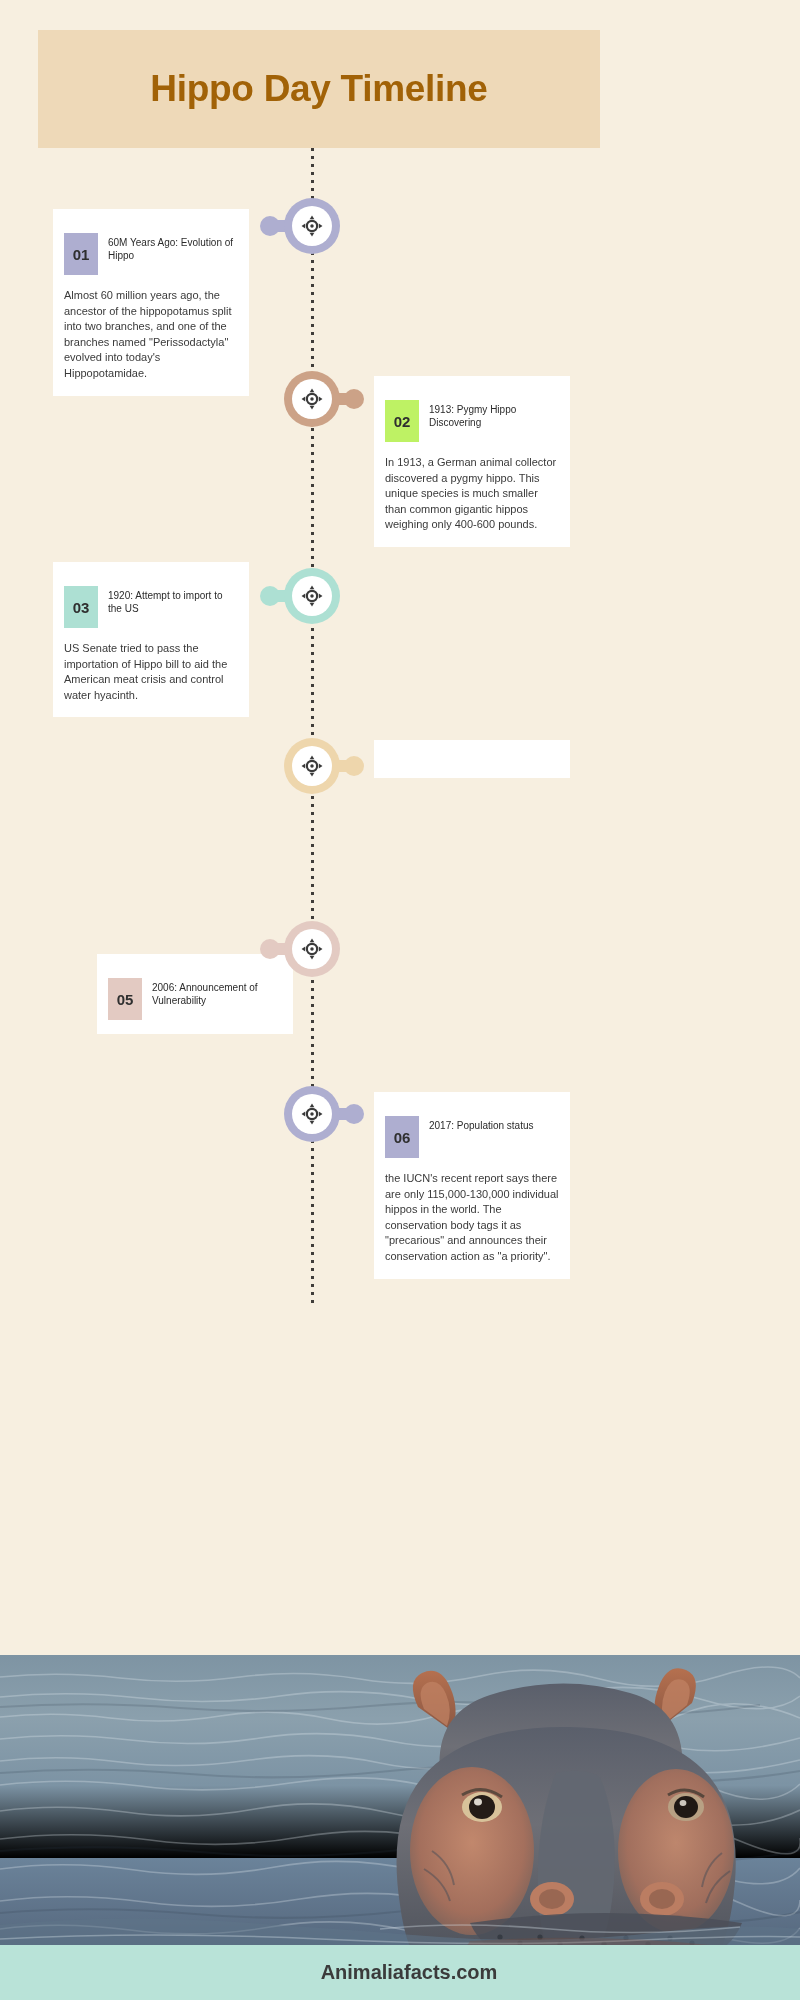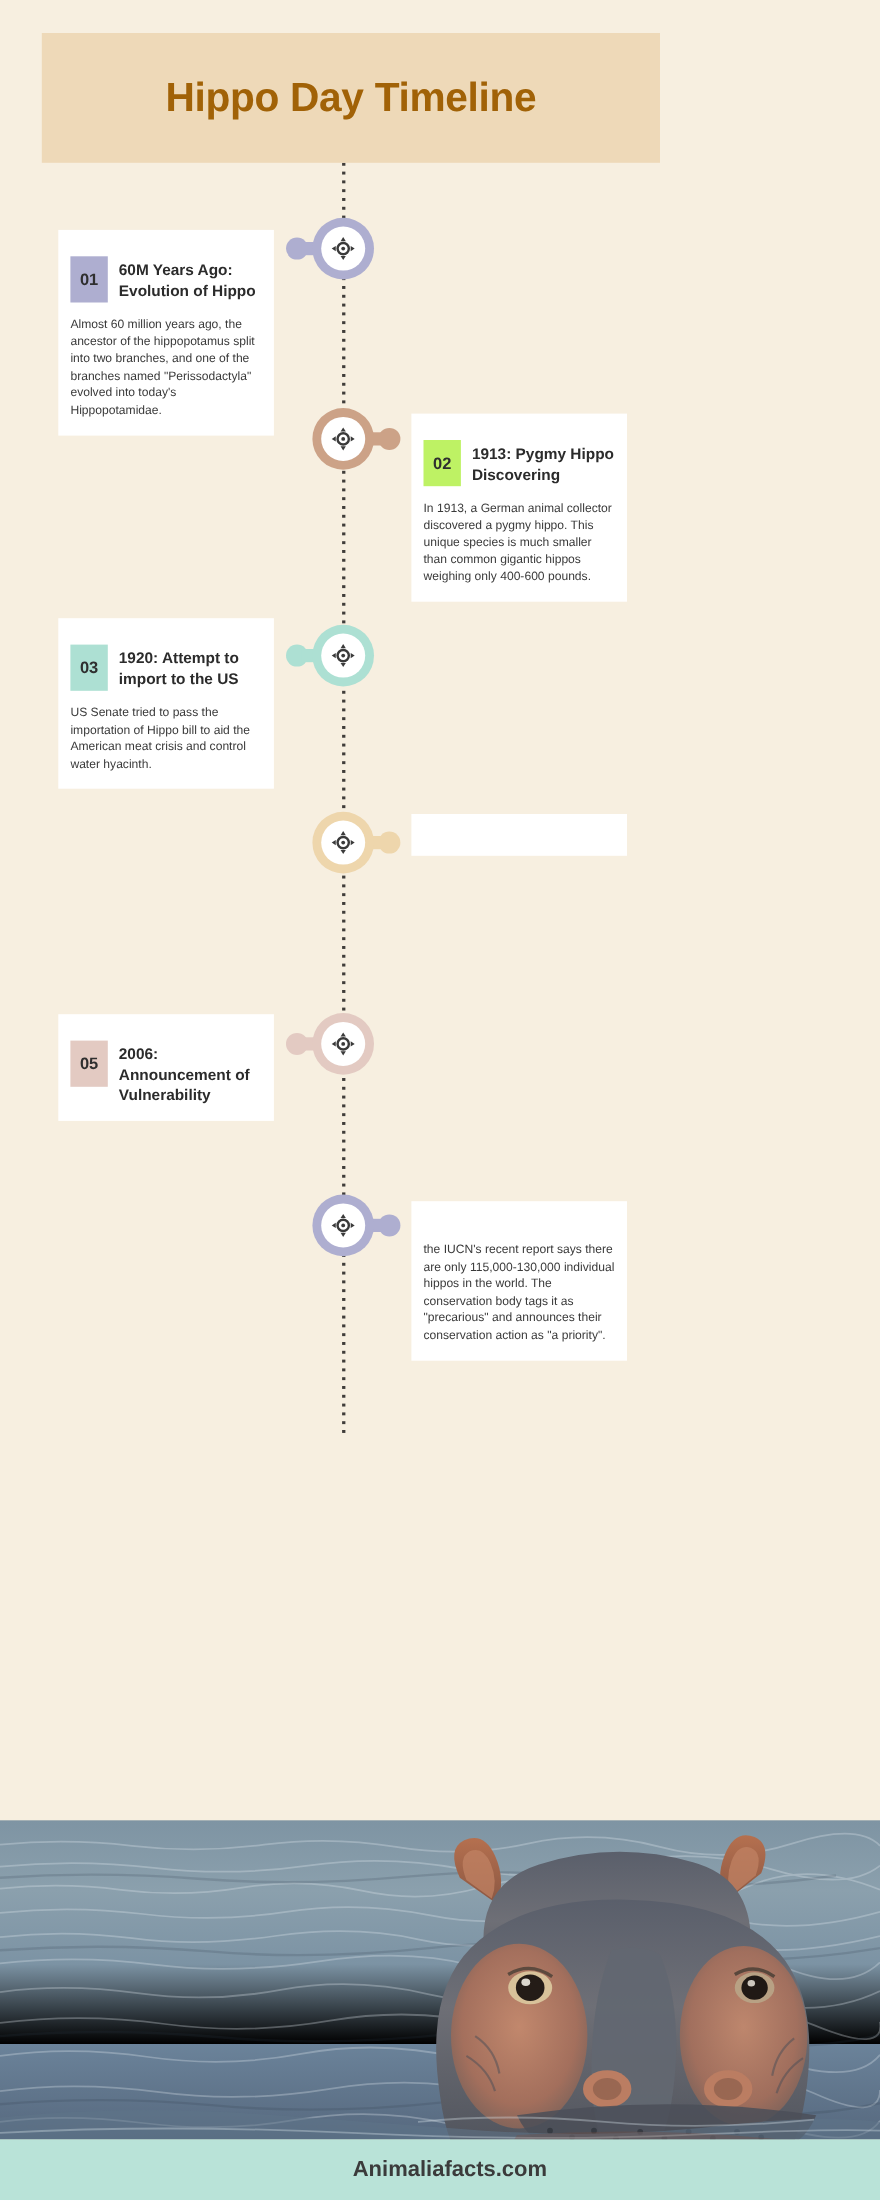--- a/index.html
+++ b/index.html
@@ -49,22 +49,22 @@
 
   .card-head { display:flex; align-items:flex-start; gap:10px; }
   .badge {
     flex:0 0 auto;
     width:34px; height:42px;
     display:flex; align-items:center; justify-content:center;
     font-size:15px; font-weight:bold; color:#2f2f2f;
     line-height:1;
   }
   .card-title {
-    font-size:14px;
-    font-weight:bold;
+    font-size:10px;
+    font-weight:normal;
     color:#2b2b2b;
     line-height:1.33;
     padding-top:3px;
   }
   .card-body {
     margin-top:13px;
     font-size:11px;
     line-height:1.42;
     color:#3a3a3a;
   }
@@ -212,21 +212,21 @@
         <svg width="22" height="22" viewBox="0 0 24 24" aria-hidden="true">
           <circle cx="12" cy="12" r="5.6" fill="none" stroke="#3a3a3a" stroke-width="2.4"></circle>
           <circle cx="12" cy="12" r="1.9" fill="#3a3a3a"></circle>
           <path d="M12 0.6 L14.6 4.6 L9.4 4.6 Z" fill="#3a3a3a"></path>
           <path d="M12 23.4 L9.4 19.4 L14.6 19.4 Z" fill="#3a3a3a"></path>
           <path d="M0.6 12 L4.6 9.4 L4.6 14.6 Z" fill="#3a3a3a"></path>
           <path d="M23.4 12 L19.4 14.6 L19.4 9.4 Z" fill="#3a3a3a"></path>
         </svg>
       </div>
     </div>
-    <div class="card left" style="top: 922px;">
+    <div class="card left" style="top: 954px; margin-left: 44px;">
       <div class="card-head">
         <div class="badge" style="background:#e3cac2">05</div>
         <div class="card-title">2006: Announcement of Vulnerability</div>
       </div>
     </div>
     <div class="marker knob-left" style="top: 921px;">
       <div class="knob" style="background:#e3cac2"></div>
       <div class="stem" style="background:#e3cac2;border-radius:0 0 0 0;"></div>
       <div class="ring" style="background:#e3cac2"></div>
       <div class="inner">
@@ -234,20 +234,24 @@
           <circle cx="12" cy="12" r="5.6" fill="none" stroke="#3a3a3a" stroke-width="2.4"></circle>
           <circle cx="12" cy="12" r="1.9" fill="#3a3a3a"></circle>
           <path d="M12 0.6 L14.6 4.6 L9.4 4.6 Z" fill="#3a3a3a"></path>
           <path d="M12 23.4 L9.4 19.4 L14.6 19.4 Z" fill="#3a3a3a"></path>
           <path d="M0.6 12 L4.6 9.4 L4.6 14.6 Z" fill="#3a3a3a"></path>
           <path d="M23.4 12 L19.4 14.6 L19.4 9.4 Z" fill="#3a3a3a"></path>
         </svg>
       </div>
     </div>
     <div class="card right" style="top: 1092px;">
+      <div class="card-head">
+        <div class="badge" style="background:#aeaed0">06</div>
+        <div class="card-title">2017: Population status</div>
+      </div>
       <div class="card-body">the IUCN's recent report says there are only 115,000-130,000 individual hippos in the world. The conservation body tags it as "precarious" and announces their conservation action as "a priority".</div>
     </div>
     <div class="marker knob-right" style="top: 1086px;">
       <div class="knob" style="background:#aeaed0"></div>
       <div class="stem" style="background:#aeaed0;"></div>
       <div class="ring" style="background:#aeaed0"></div>
       <div class="inner">
         <svg width="22" height="22" viewBox="0 0 24 24" aria-hidden="true">
           <circle cx="12" cy="12" r="5.6" fill="none" stroke="#3a3a3a" stroke-width="2.4"></circle>
           <circle cx="12" cy="12" r="1.9" fill="#3a3a3a"></circle>

